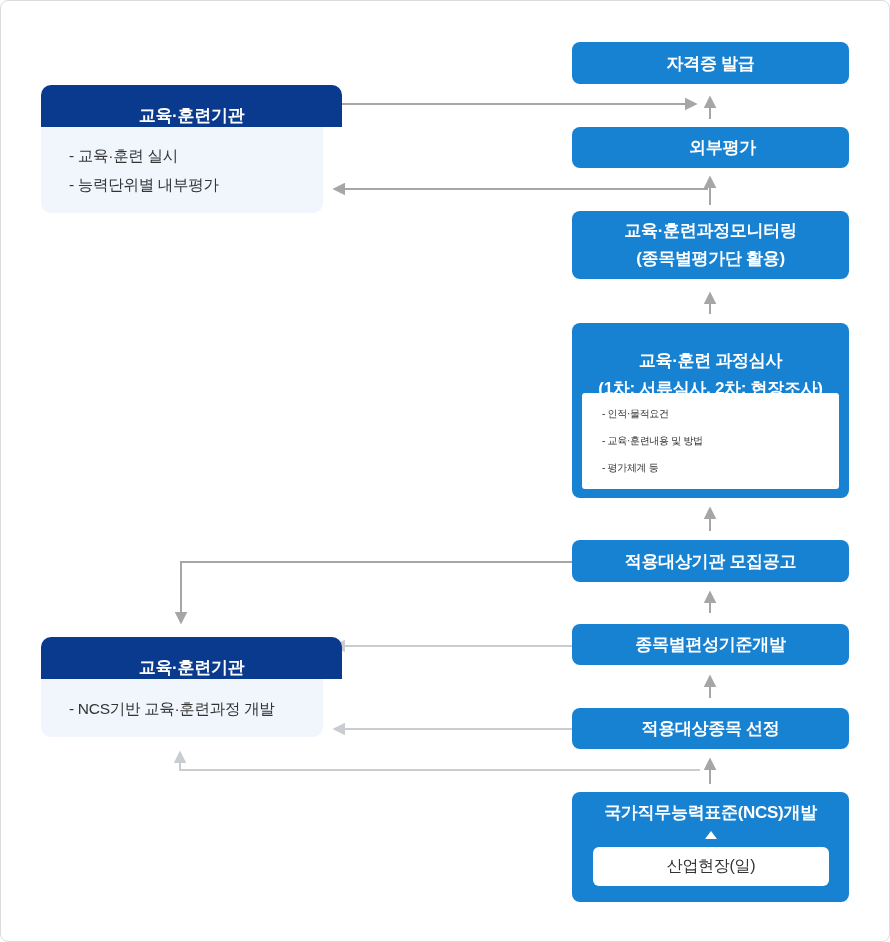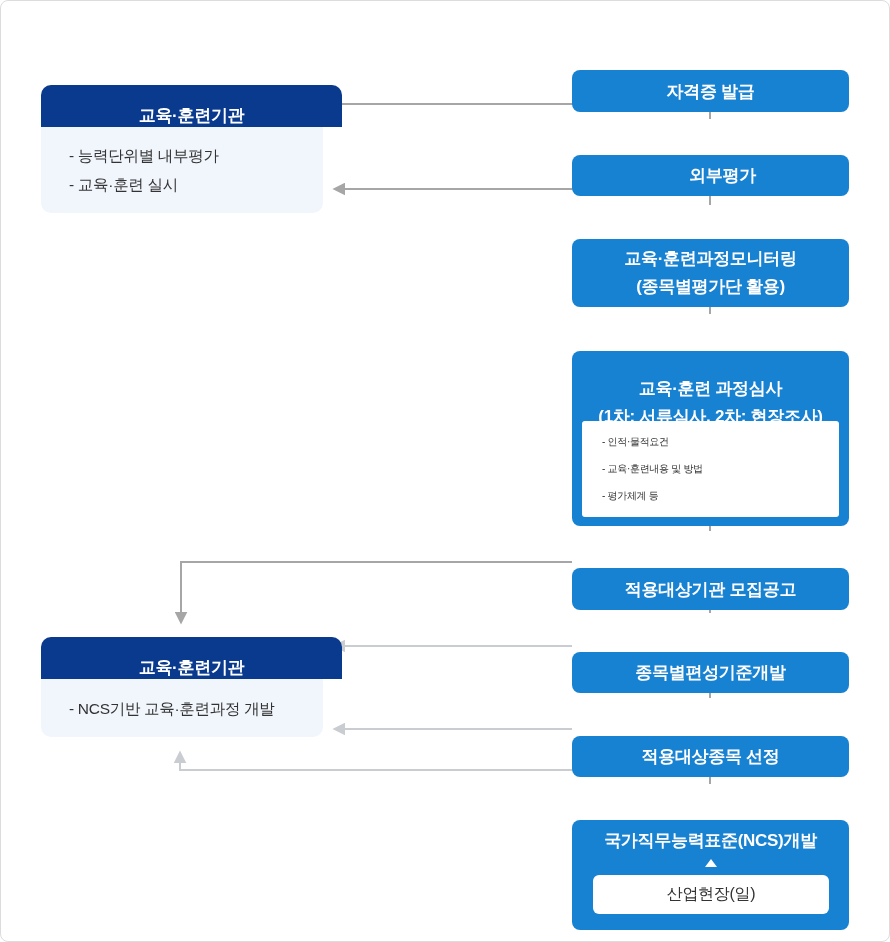--- a/index.html
+++ b/index.html
@@ -15,21 +15,21 @@
   }
   .arrow-layer{position:absolute;left:0;top:0;width:890px;height:942px;pointer-events:none;}
   .ln-g{stroke:var(--arrow);stroke-width:2;fill:none;}
   .ln-l{stroke:var(--arrow-light);stroke-width:2;fill:none;}
   .mh-g{fill:var(--arrow);}
   .mh-l{fill:var(--arrow-light);}
 
   .bluebox{
     position:absolute;left:571px;width:277px;background:var(--blue);border-radius:8px;
     color:var(--white);font-weight:bold;font-size:17px;letter-spacing:-0.3px;
-    display:flex;flex-direction:column;align-items:center;justify-content:center;text-align:center;margin-top:28px;
+    display:flex;flex-direction:column;align-items:center;justify-content:center;text-align:center;
   }
   .bluebox .bline{line-height:28px;}
 
   .grp-header{
     position:absolute;left:40px;width:301px;height:42px;background:var(--navy);
     border-radius:10px 10px 0 0;color:var(--white);font-weight:bold;font-size:17px;
     display:flex;align-items:flex-end;justify-content:center;letter-spacing:-0.3px;
   }
   .grp-body{
     position:absolute;left:40px;width:282px;background:var(--panel);
@@ -88,22 +88,22 @@
     <path class="ln-l" marker-end="url(#ah-l)" d="M571,645 L334,645"></path>
     <path class="ln-l" marker-end="url(#ah-l)" d="M571,728 L334,728"></path>
 
     <path class="ln-l" marker-end="url(#ah-l)" d="M699,769 L179,769 L179,752"></path>
   </svg>
 
   <div class="grp-header" style="top:84px;">
     <span>교육·훈련기관</span>
   </div>
   <div class="grp-body" style="top:126px;height:86px;padding-top:14px;">
+    <div class="item">- 교육·훈련 실시</div>
     <div class="item">- 능력단위별 내부평가</div>
-    <div class="item">- 교육·훈련 실시</div>
   </div>
 
   <div class="grp-header" style="top:636px;">
     <span>교육·훈련기관</span>
   </div>
   <div class="grp-body" style="top:678px;height:58px;display:flex;align-items:center;">
     <div class="item">- NCS기반 교육·훈련과정 개발</div>
   </div>
 
   <div class="bluebox" style="top:41px;height:42px;">

